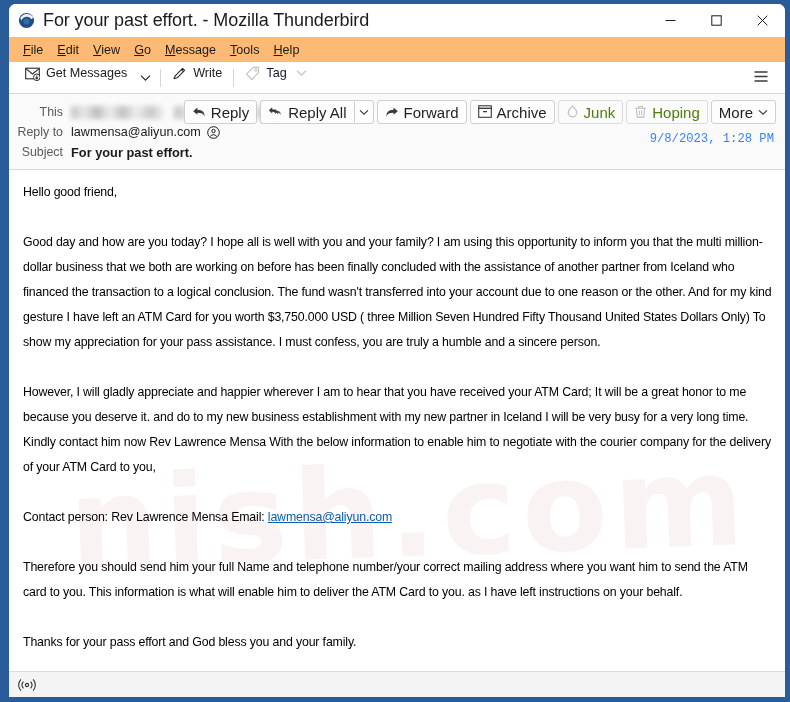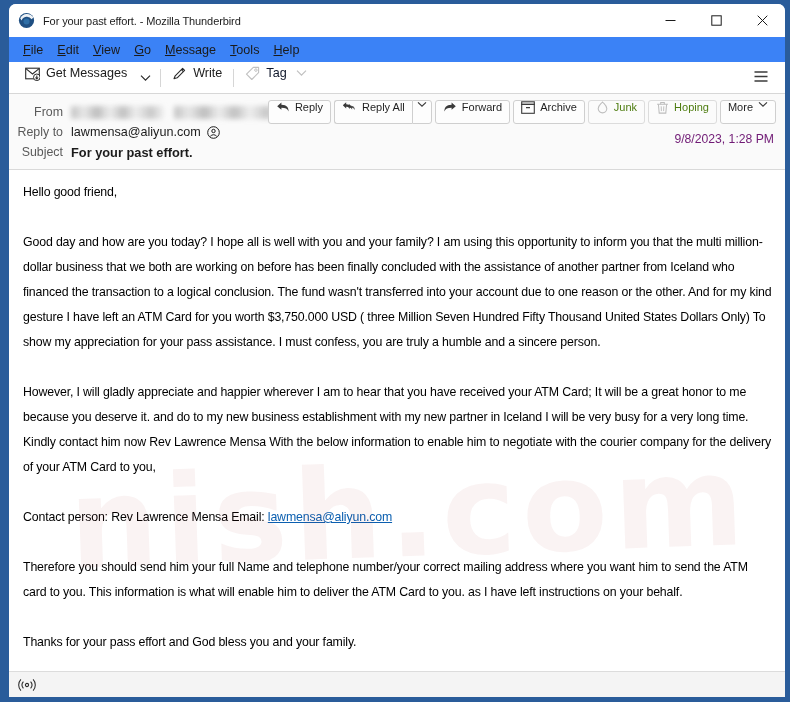--- a/index.html
+++ b/index.html
@@ -39,21 +39,21 @@
     align-items: center;
     padding-left: 9px;
     position: relative;
   }
   #app-logo {
     width: 17px; height: 17px;
     flex: 0 0 17px;
     margin-right: 8px;
   }
   #title-text {
-    font-size: 11px;
+    font-size: 18px;
     color: #1b1b1b;
     letter-spacing: -0.1px;
     white-space: nowrap;
   }
   #window-controls {
     position: absolute;
     right: 0; top: 0;
     height: 33px;
     display: flex;
   }
@@ -61,21 +61,21 @@
     width: 46px; height: 33px;
     display: flex; align-items: center; justify-content: center;
     cursor: default;
   }
   .wc svg { display: block; }
 
   
   #menubar {
     height: 25px;
     flex: 0 0 25px;
-    background: #3b82f6;
+    background: #fdba74;
     display: flex;
     align-items: center;
     padding-left: 7px;
   }
   .menu-item {
     font-size: 12.6px;
     color: #1b1b1b;
     padding: 3px 7px 3px 7px;
     white-space: nowrap;
     cursor: default;
@@ -195,42 +195,44 @@
   #hdr-actions {
     position: absolute;
     right: 9px;
     top: 6px;
     display: flex;
     align-items: stretch;
     gap: 3px;
   }
   .hb {
     display: flex;
+    align-items: center;
     gap: 5px;
     height: 24px;
     padding: 0 7px;
-    font-size: 11px;
+    font-size: 15px;
     color: #1f1f1f;
     background: #fdfdfd;
     border: 1px solid #cfcfcf;
     border-radius: 3px;
     white-space: nowrap;
     cursor: default;
   }
   .hb.disabled { color: #4d7c0f; background: #fbfbfb; border-color: #dcdcdc; }
   .hb-group { display: flex; }
   .hb-group .hb:first-child { border-top-right-radius: 0; border-bottom-right-radius: 0; border-right: none; }
   .hb-group .hb:last-child { border-top-left-radius: 0; border-bottom-left-radius: 0; padding: 0 4px; }
   #hdr-date {
     position: absolute;
     right: 11px;
     top: 38px;
     font-size: 12.2px;
-    color: #701a75;
-    white-space: nowrap;
+    color: #3b82f6;
+    white-space: nowrap;
+    font-family: Liberation Mono, monospace;
   }
 
   
   #msgbody {
     flex: 1 1 auto;
     background: #ffffff;
     padding: 10px 12px 6px 14px;
     overflow: hidden;
     position: relative;
   }
@@ -378,21 +380,21 @@
             <line x1="1.5" y1="6.5" x2="14.5" y2="6.5" stroke="#3a3a3a" stroke-width="1.5"></line>
             <line x1="1.5" y1="11" x2="14.5" y2="11" stroke="#3a3a3a" stroke-width="1.5"></line>
           </svg>
         </span>
       </div>
     </div>
 
     <div id="msgheader">
 
       <div class="hdr-row">
-        <div class="hdr-label">From</div>
+        <div class="hdr-label">This</div>
         <div class="hdr-value">
           <span class="redacted" style="width:93px;"></span>
           <span class="redacted" style="width:108px;margin-left:4px;"></span>
           <span class="redacted-chip"></span>
         </div>
       </div>
 
 
       <div class="hdr-row">
         <div class="hdr-label">Reply to</div>

